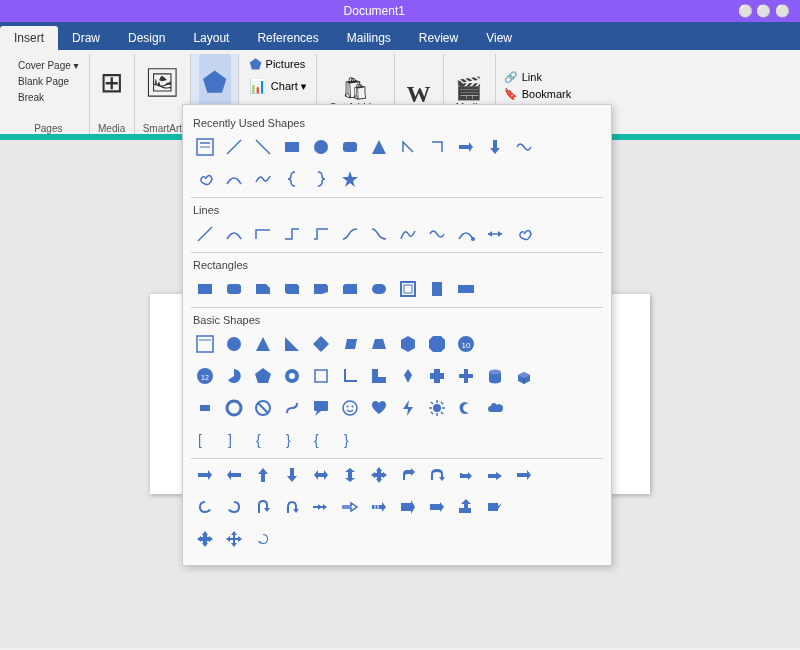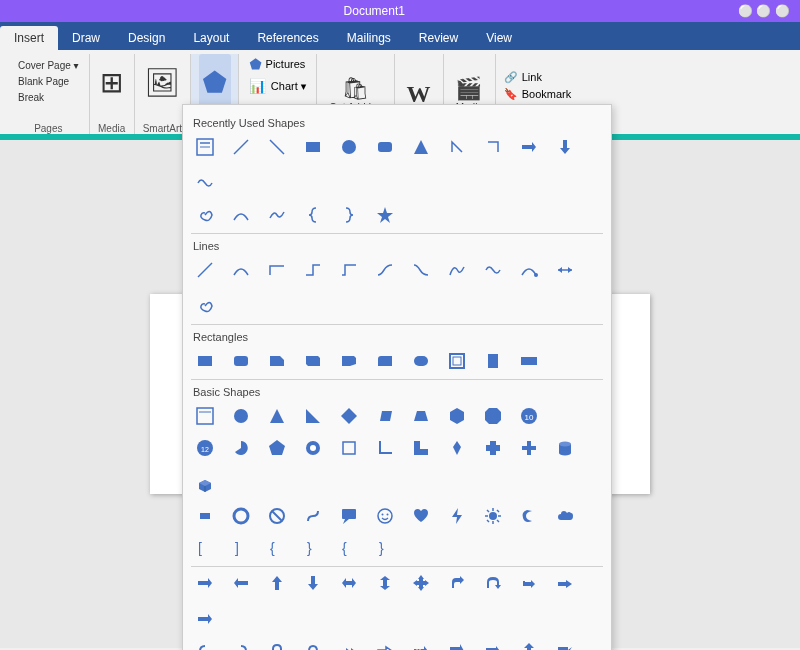--- a/index.html
+++ b/index.html
@@ -115,21 +115,21 @@
     .shapes-section-title {
       font-size: 11px;
       color: #444;
       padding: 4px 2px 4px 2px;
       font-weight: normal;
     }
 
     .shapes-row {
       display: flex;
       flex-wrap: wrap;
-      gap: 8px;
+      gap: 1px;
       margin-bottom: 4px;
       align-items: flex-end;
     }
 
     .shape-btn {
       width: 28px;
       height: 28px;
       display: flex;
       align-items: center;
       justify-content: center;

